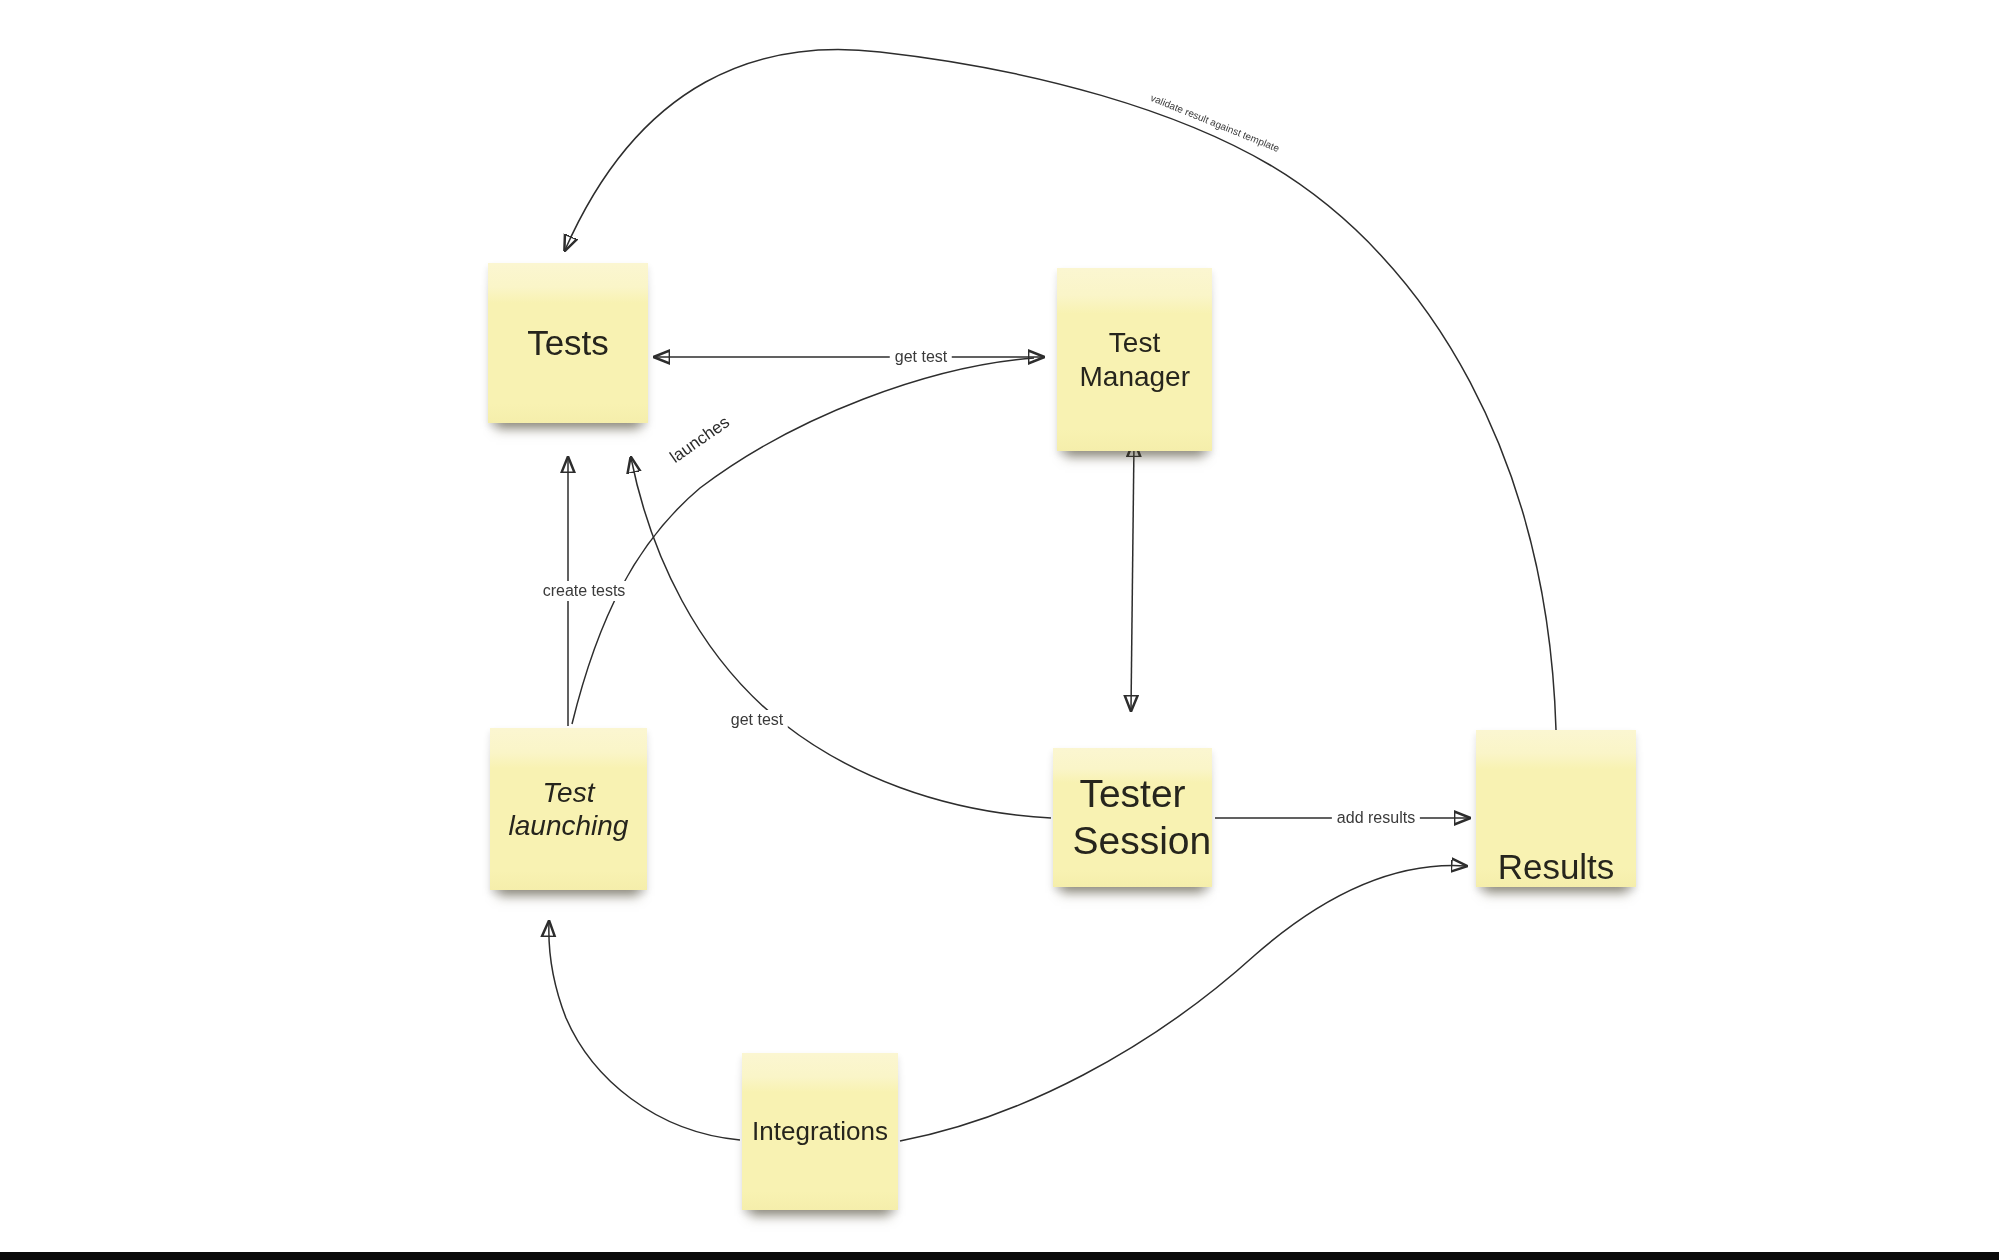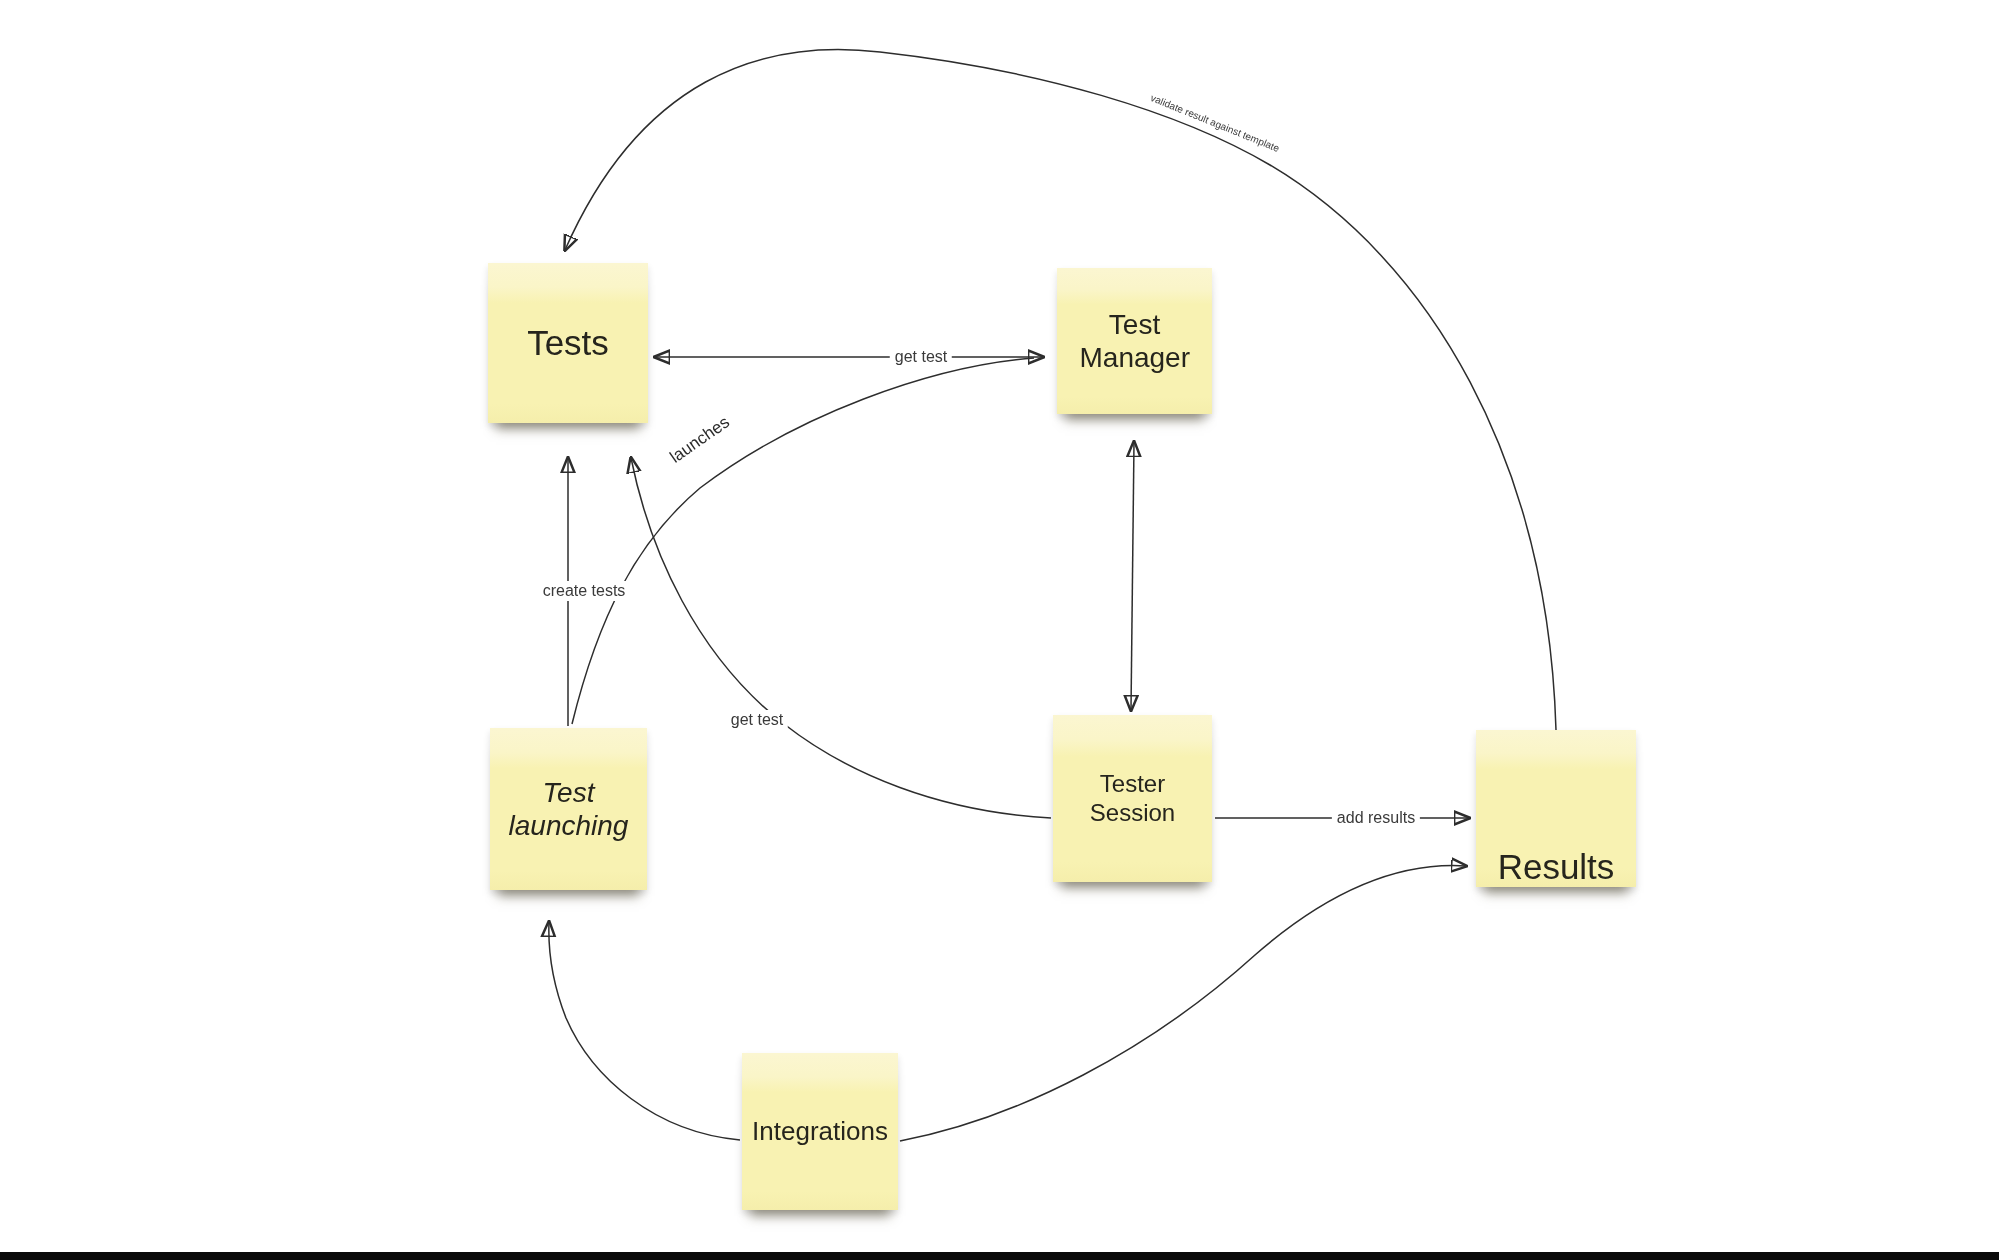--- a/index.html
+++ b/index.html
@@ -88,29 +88,29 @@
 
     <path d="M 740,1140 C 655,1132 592,1078 566,1018 C 552,982 548,948 549,922" marker-end="url(#ah)"></path>
 
     <path d="M 900,1141 C 1020,1118 1150,1050 1255,955 C 1335,885 1405,862 1466,866" marker-end="url(#ah)"></path>
   </svg>
 
   <div class="note" style="left:488px; top:263px; width:160px; height:160px; font-size:35px;">
     <span class="note-label">Tests</span>
   </div>
 
-  <div class="note" style="left:1057px; top:268px; width:155px; height:146px; font-size:28px;">
+  <div class="note" style="left:1057px; top:268px; width:155px; height:183px; font-size:28px;">
     <span class="note-label" style="max-width:110px;">Test Manager</span>
   </div>
 
   <div class="note" style="left:490px; top:728px; width:157px; height:162px; font-size:28px;">
     <span class="note-label" style="max-width:125px;font-style:italic;">Test launching</span>
   </div>
 
-  <div class="note" style="left:1053px; top:715px; width:159px; height:167px; font-size:24px;">
+  <div class="note" style="left:1053px; top:748px; width:159px; height:139px; font-size:39px;">
     <span class="note-label" style="max-width:120px;">Tester Session</span>
   </div>
 
   <div class="note" style="left:1476px; top:730px; width:160px; height:157px; font-size:35px;align-items:flex-end;">
     <span class="note-label">Results</span>
   </div>
 
   <div class="note" style="left:742px; top:1053px; width:156px; height:157px; font-size:26px;align-items:center;">
     <span class="note-label">Integrations</span>
   </div>

